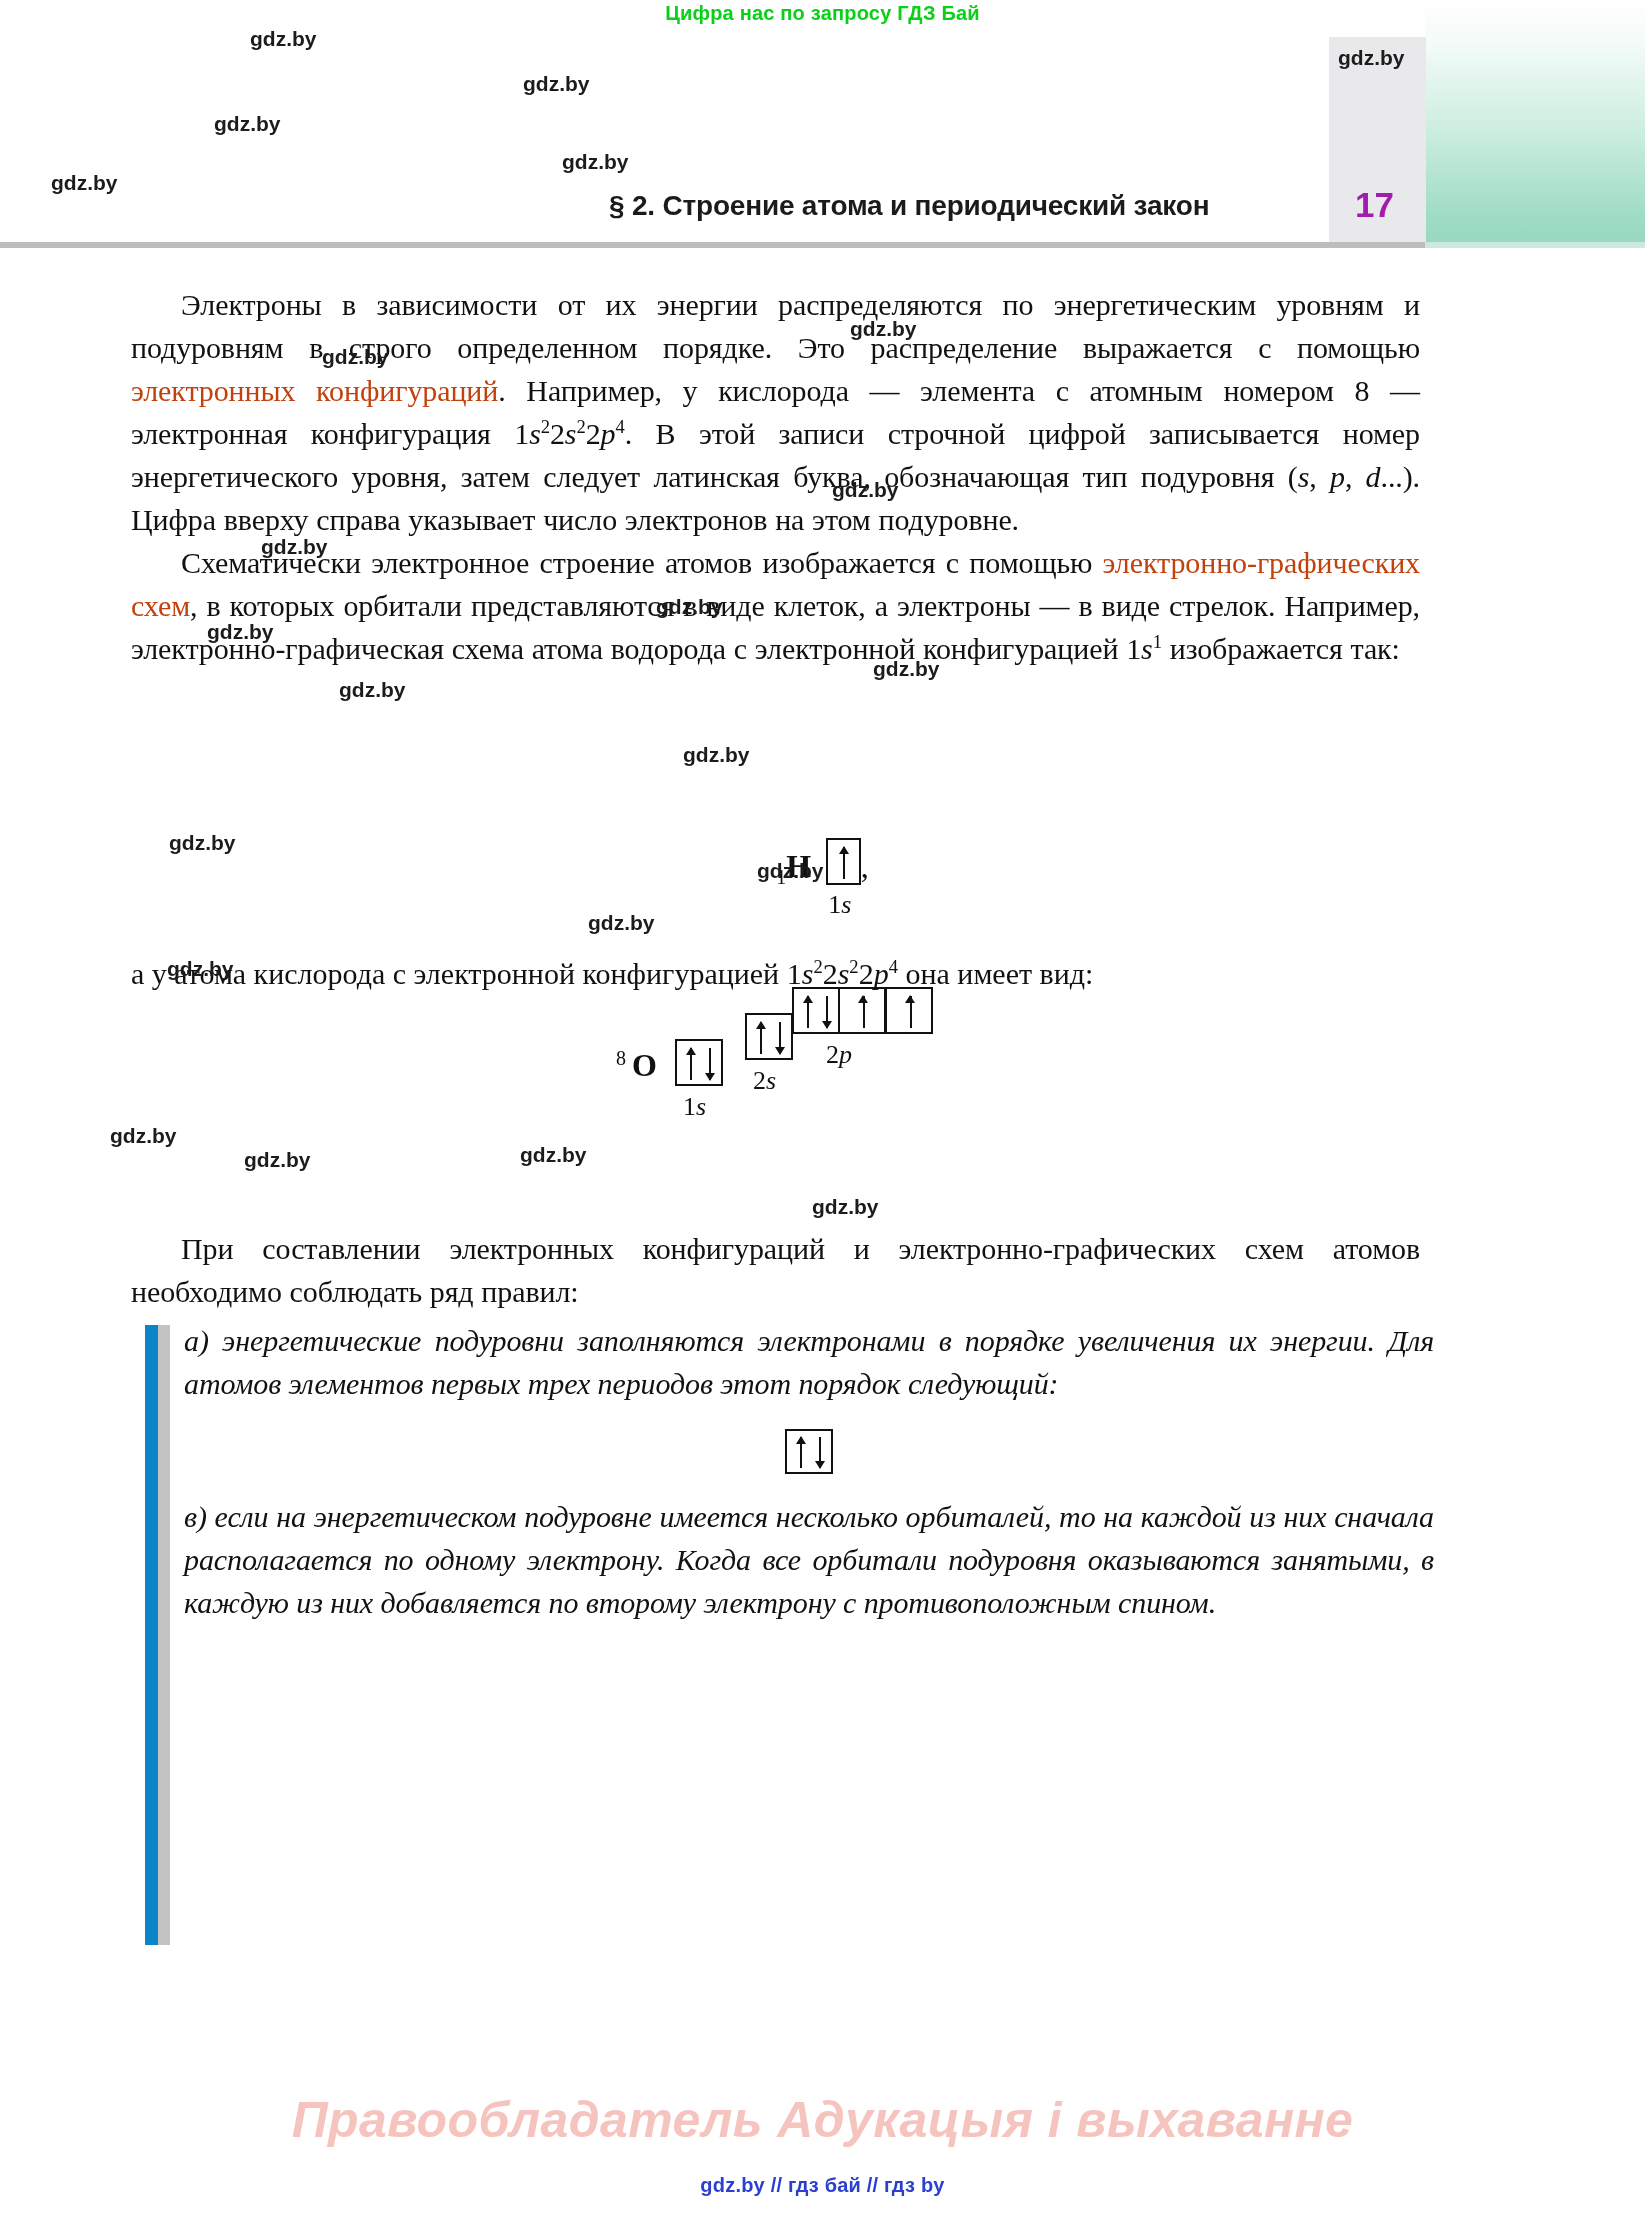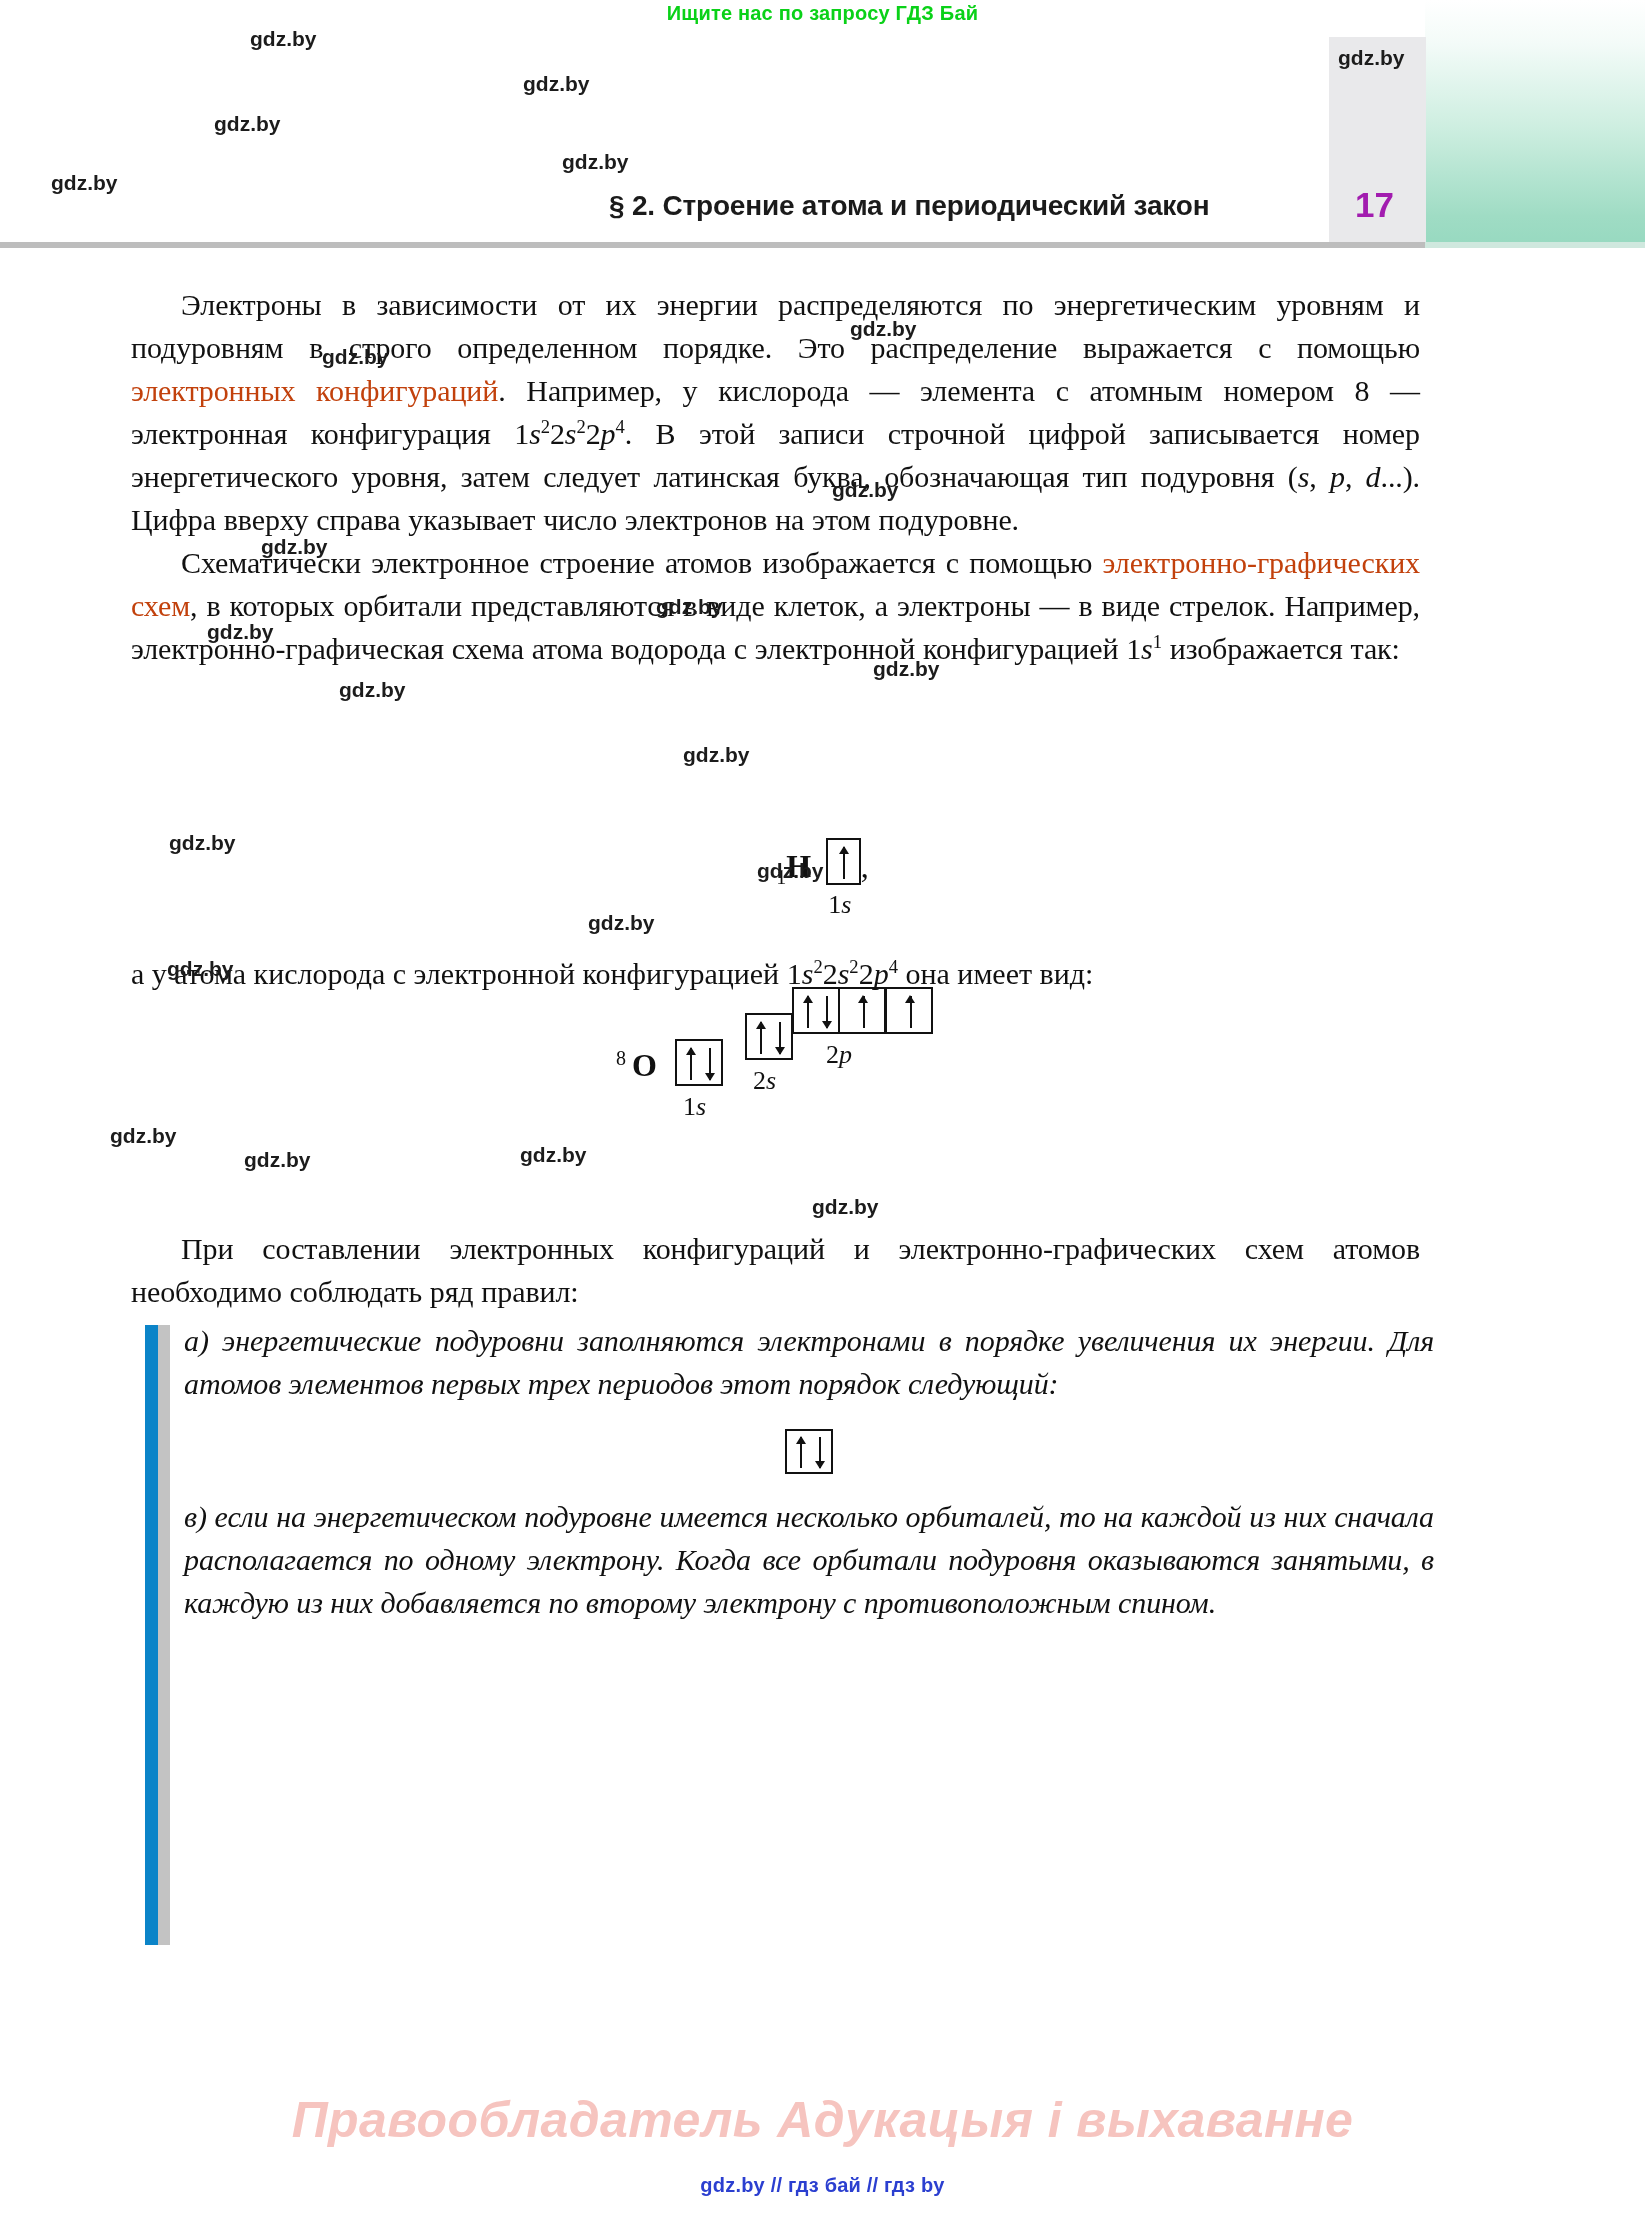--- a/index.html
+++ b/index.html
@@ -263,21 +263,21 @@
     font-family: "Liberation Sans", sans-serif;
     font-weight: 700;
     font-size: 21px;
     color: #1c1c1c;
     white-space: nowrap;
   }
 </style>
 </head>
 <body>
 
-<div class="promo-banner">Ищите нас по запросу ГДЗ Бай</div>
+<div class="promo-banner">Цифра нас по запросу ГДЗ Бай</div>
 
 <div class="header-zone">
   <div class="green-gradient"></div>
   <div class="page-num-box"></div>
   <div class="header-title">§ 2. Строение атома и периодический закон</div>
   <div class="page-num">17</div>
   <div class="header-rule"></div>
   <div class="header-rule-2"></div>
 </div>
 

